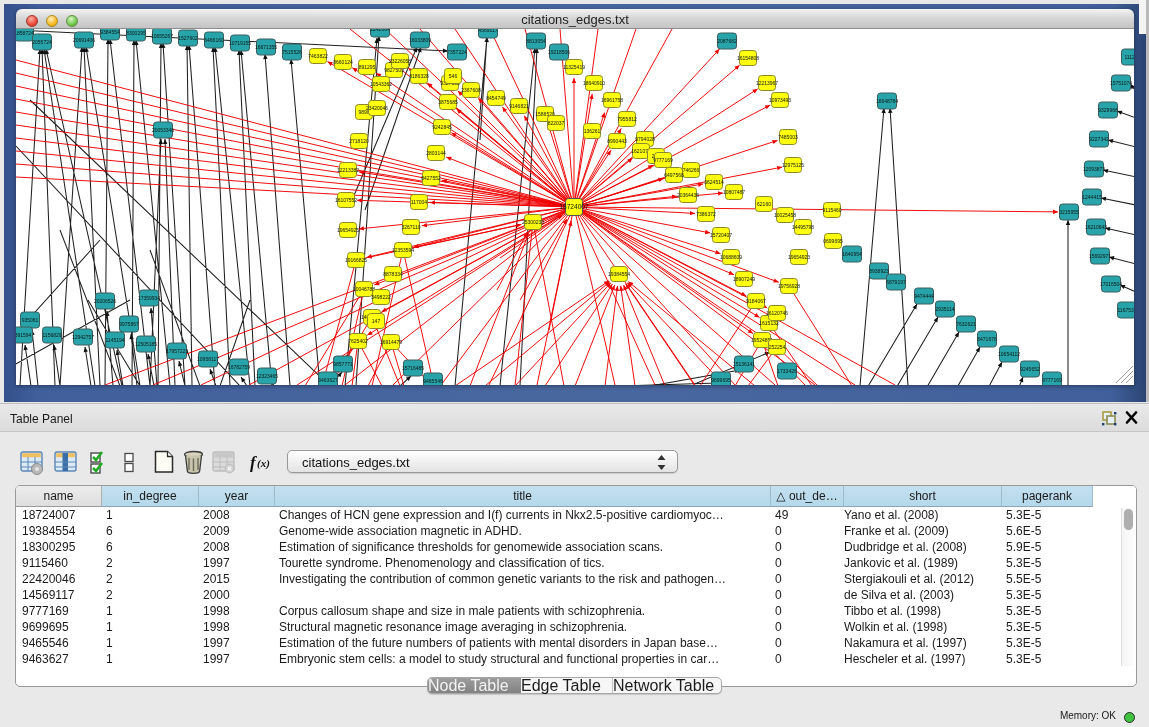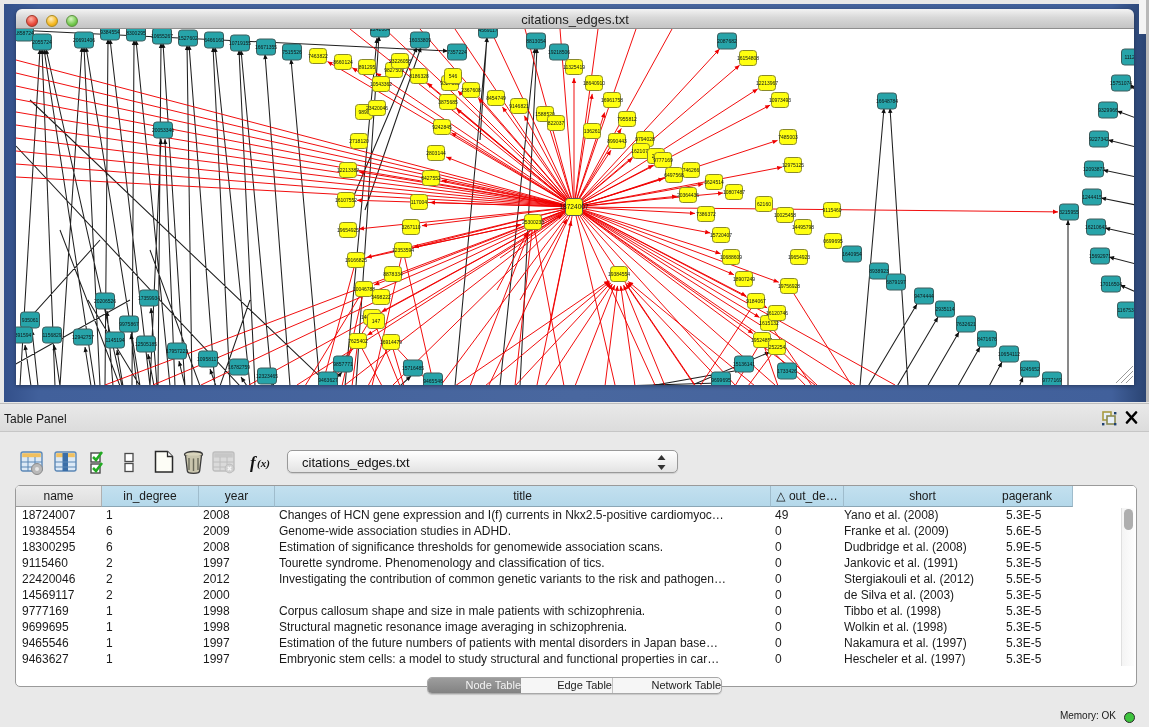--- a/index.html
+++ b/index.html
@@ -8,48 +8,48 @@
 #title{position:absolute;left:0;top:2.5px;width:100%;text-align:center;font-size:13px;color:#222}
 .tl{position:absolute;top:6px;width:12px;height:12px;border-radius:50%}
 #tl1{left:10px;background:radial-gradient(circle at 4px 3px,#ffb3a6,#e8493a 60%,#c33527);border:1px solid #a33528}
 #tl2{left:30px;background:radial-gradient(circle at 4px 3px,#ffeec2,#f5b820 60%,#d49a16);border:1px solid #ad8b1e}
 #tl3{left:50px;background:radial-gradient(circle at 4px 3px,#d7f5c2,#73c94e 60%,#4ba32c);border:1px solid #5d9141}
 #canvas{position:absolute;left:0;top:20px;width:1118px;height:356px;background:#fff;overflow:hidden}
 #rightstrip{position:absolute;left:1146px;top:0;width:3px;height:402px;background:#b9b9b9}
 #rtop{position:absolute;left:1139px;top:0;width:10px;height:34px;background:#f4f4f4}
 #tablepanel{position:absolute;left:0;top:403px;width:1149px;height:324px;background:#e9e9e9}
 #tp_head{position:absolute;left:0;top:0;width:1149px;height:29px;background:linear-gradient(#e9e9e9,#dcdcdc);border-top:1px solid #bdbdbd;border-bottom:1px solid #c6c6c6}
-#tp_title{position:absolute;left:4px;top:8px;font-size:12px;color:#1a1a1a}
+#tp_title{position:absolute;left:10px;top:8px;font-size:12px;color:#1a1a1a}
 #toolbar{position:absolute;left:0;top:30px;width:1149px;height:52px}
 #dropdown{position:absolute;left:287px;top:17px;width:391px;height:23px;border:1px solid #999;border-radius:5px;background:linear-gradient(#fff,#e3e3e3);box-shadow:0 1px 1px rgba(0,0,0,.12)}
 #dd_text{position:absolute;left:14px;top:4px;font-size:13px;color:#111}
 #tablebox{position:absolute;left:15px;top:82px;width:1122px;height:202px;background:#fff;border:1px solid #9a9a9a;border-radius:5px;overflow:hidden}
 #thead{position:absolute;left:0;top:0;width:1120px;height:21px;background:#fff}
 .th{position:absolute;top:0;height:21px;background:linear-gradient(#c3e0ef,#b4d8ea);border-right:1px solid #9fbccc;border-bottom:1px solid #8ba6b5;font-size:12px;color:#1a1a1a;text-align:center;line-height:21px}
 #th0{left:0;width:86px;background:linear-gradient(#ececec,#dedede);border-right:1px solid #b0b0b0;border-bottom:1px solid #9a9a9a}
 #th1{left:86px;width:97px}
 #th2{left:183px;width:76px}
 #th3{left:259px;width:496px}
 #th4{left:755px;width:73px}
 #th5{left:828px;width:158px}
-#th6{left:966px;width:91px}
+#th6{left:986px;width:91px}
 #tbody{position:absolute;left:0;top:21px;width:1120px;height:160px;font-size:12px;color:#1a1a1a}
 .tr{position:relative;width:1120px;height:16px;line-height:16px;white-space:nowrap}
 .tr div{position:absolute;top:0;height:16px;overflow:hidden}
 .c0{left:6px;width:80px}
 .c1{left:90px;width:90px}
 .c2{left:187px;width:72px}
 .c3{left:263px;width:490px}
 .c4{left:759px;width:69px}
 .c5{left:828px;width:158px;text-align:left}
 .c6{left:990px;width:87px}
 #scrollbar{position:absolute;left:1105px;top:22px;width:13px;height:158px;background:linear-gradient(90deg,#f4f4f4,#fdfdfd);border-left:1px solid #e0e0e0}
 #thumb{position:absolute;left:2px;top:1px;width:9px;height:21px;border-radius:5px;background:#aeaeae}
 #tabs{position:absolute;left:427px;top:274px;height:17px;border:1px solid #a8a8a8;border-radius:5px;background:#f6f6f6;box-shadow:0 1px 1px rgba(0,0,0,.15)}
-.tab{float:left;height:15px;line-height:15px;font-size:11px;color:#1c1c1c;text-align:right}
+.tab{float:left;height:15px;line-height:15px;font-size:16px;color:#1c1c1c;text-align:left}
 #tab1{width:93px;background:linear-gradient(#9d9d9d,#828282);color:#f4f4f4;border-radius:4px 0 0 4px}
 #tab2{width:92px;border-right:1px solid #c2c2c2}
 #tab3{width:108px}
 #memory{position:absolute;right:33px;top:307px;font-size:10px;color:#1a1a1a}
 #memdot{position:absolute;right:14px;top:309px;width:11px;height:11px;border-radius:50%;background:#3ec43e;border:1.5px solid #2a2a2a}
 </style></head>
 <body>
 <div id="frame">
   <div id="win">
     <div id="canvas">
@@ -427,47 +427,47 @@
           <div class="c2">2008</div>
           <div class="c3">Changes of HCN gene expression and I(f) currents in Nkx2.5-positive cardiomyoc…</div>
           <div class="c4">49</div>
           <div class="c5">Yano et al. (2008)</div>
           <div class="c6">5.3E-5</div>
         </div>
         <div class="tr">
           <div class="c0">19384554</div>
           <div class="c1">6</div>
           <div class="c2">2009</div>
-          <div class="c3">Genome-wide association studies in ADHD.</div>
+          <div class="c3">Genome-wide association magnetic in ADHD.</div>
           <div class="c4">0</div>
           <div class="c5">Franke et al. (2009)</div>
           <div class="c6">5.6E-5</div>
         </div>
         <div class="tr">
           <div class="c0">18300295</div>
           <div class="c1">6</div>
           <div class="c2">2008</div>
           <div class="c3">Estimation of significance thresholds for genomewide association scans.</div>
           <div class="c4">0</div>
           <div class="c5">Dudbridge et al. (2008)</div>
           <div class="c6">5.9E-5</div>
         </div>
         <div class="tr">
           <div class="c0">9115460</div>
           <div class="c1">2</div>
           <div class="c2">1997</div>
           <div class="c3">Tourette syndrome. Phenomenology and classification of tics.</div>
           <div class="c4">0</div>
-          <div class="c5">Jankovic et al. (1991)</div>
+          <div class="c5">Jankovic et al. (1989)</div>
           <div class="c6">5.3E-5</div>
         </div>
         <div class="tr">
           <div class="c0">22420046</div>
           <div class="c1">2</div>
-          <div class="c2">2012</div>
+          <div class="c2">2015</div>
           <div class="c3">Investigating the contribution of common genetic variants to the risk and pathogen…</div>
           <div class="c4">0</div>
           <div class="c5">Stergiakouli et al. (2012)</div>
           <div class="c6">5.5E-5</div>
         </div>
         <div class="tr">
           <div class="c0">14569117</div>
           <div class="c1">2</div>
           <div class="c2">2000</div>
           <div class="c4">0</div>

